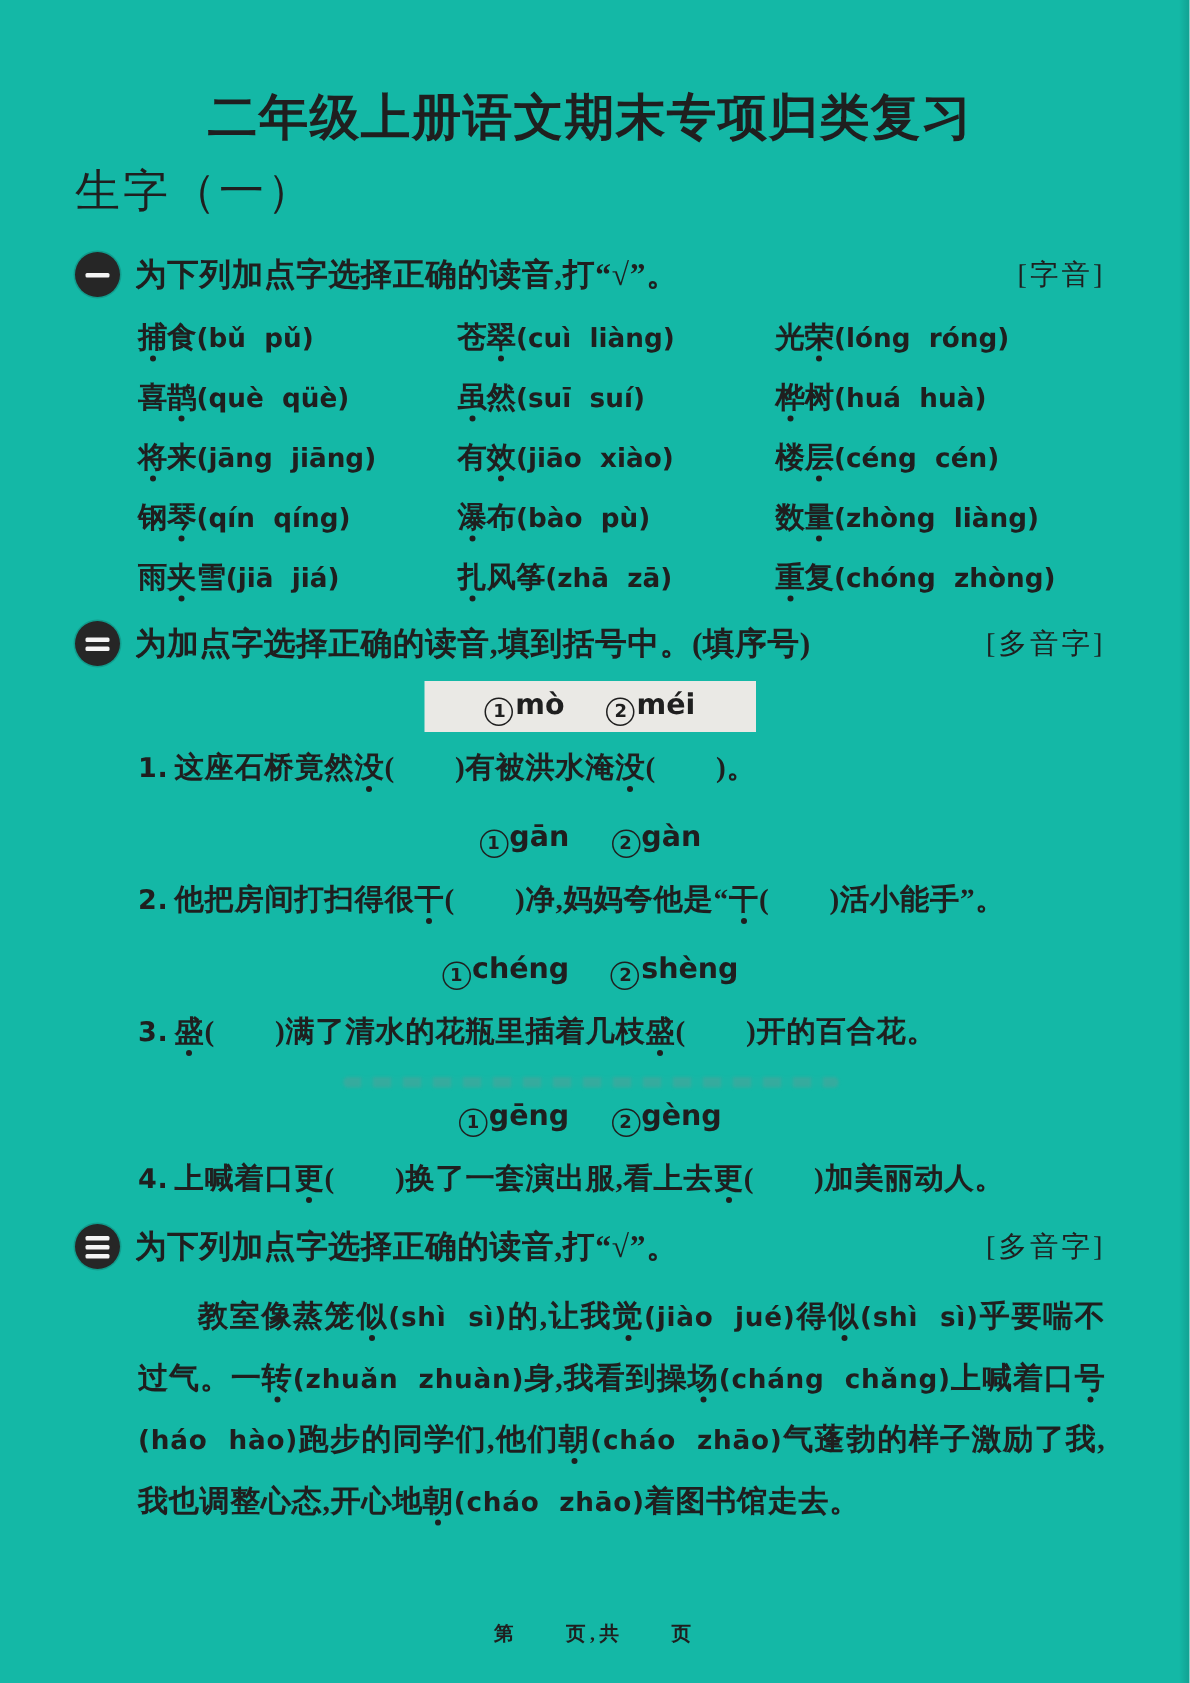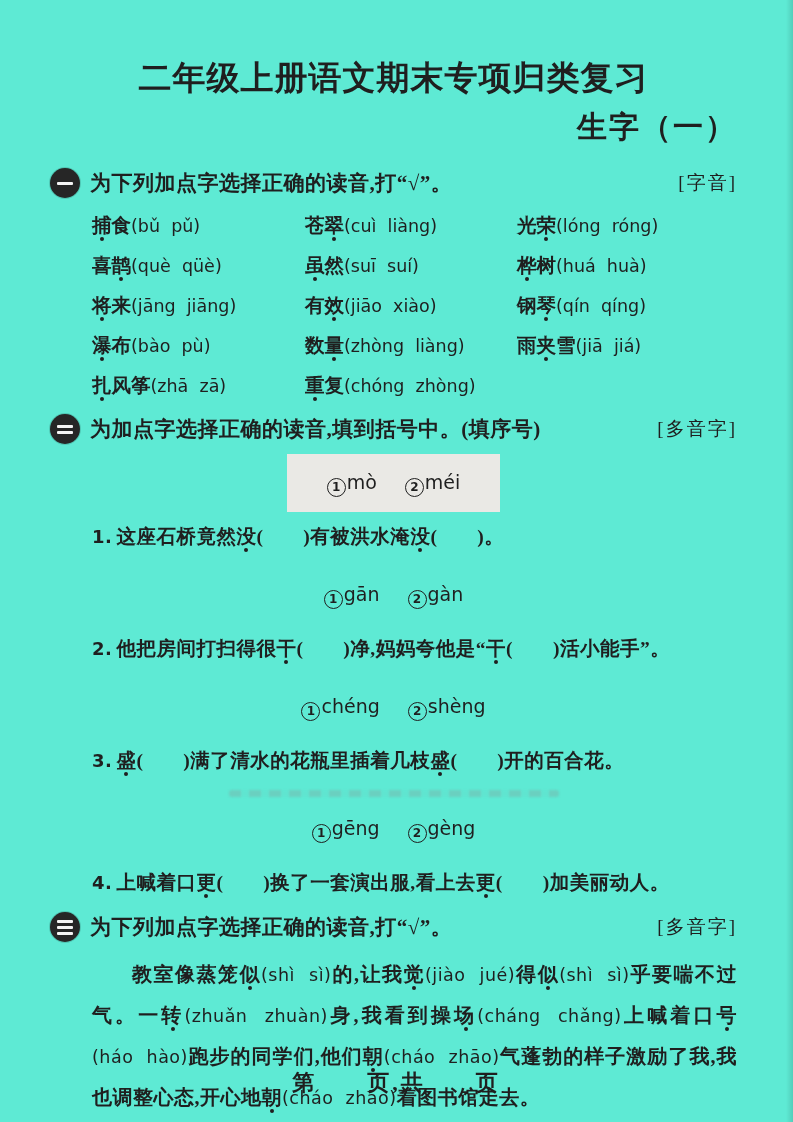--- a/index.html
+++ b/index.html
@@ -1,55 +1,55 @@
 <!DOCTYPE html>
 <html><head>
 <meta charset="utf-8">
 <style>
   html,body{margin:0;padding:0;background:#e9e9e9;}
   .page{
     position:relative;
     width:793px;height:1122px;
     margin:0 auto;
-    background:#5eead4;
+    background:#14b8a6;
     box-sizing:border-box;
     padding:56px 56px 0 50px;
     overflow:hidden;
     color:#1f1f1f;
     font-family:"Liberation Serif","DejaVu Serif",serif;
   }
   .page::after{
     content:"";position:absolute;right:0;top:0;bottom:0;width:7px;
     background:linear-gradient(to right,rgba(0,0,0,0),rgba(0,0,0,.12));
     pointer-events:none;
   }
   h1.title{margin:0 0 6px;text-align:center;font-size:33px;font-weight:700;letter-spacing:1px;}
-  h2.subtitle{margin:0 0 20px;text-align:right;font-size:30px;font-weight:700;letter-spacing:2px;}
+  h2.subtitle{margin:0 0 20px;text-align:left;font-size:30px;font-weight:400;letter-spacing:2px;}
   .sec-head{display:flex;align-items:center;margin:6px 0 8px;}
   .sec-icon{
     flex:0 0 auto;width:30px;height:30px;border-radius:50%;background:#262626;
     display:inline-flex;flex-direction:column;justify-content:center;align-items:center;
     gap:3px;margin-right:10px;box-shadow:0 0 0 1px rgba(0,0,0,.15);
   }
   .sec-icon i{display:block;width:16px;height:3px;background:#f4f4f4;border-radius:1px;}
   .sec-title{font-size:21px;font-weight:700;letter-spacing:.5px;}
   .sec-tag{margin-left:auto;font-size:19px;letter-spacing:2px;}
   .word-grid{
     display:grid;grid-template-columns:213px 212px auto;
     margin:6px 0 8px 42px;line-height:40px;font-size:19.5px;font-weight:600;
   }
   .word-item{white-space:nowrap;}
-  .py{font-family:"DejaVu Sans","Liberation Sans",sans-serif;font-weight:400;font-size:17.5px;white-space:pre;}
+  .py{font-family:"DejaVu Sans","Liberation Sans",sans-serif;font-weight:700;font-size:17.5px;white-space:pre;}
   .du{position:relative;}
   .du::after{
     content:"";position:absolute;left:50%;transform:translateX(-50%);
     bottom:-5px;width:4px;height:4px;border-radius:50%;background:#1f1f1f;
   }
   .opts{text-align:center;margin:10px 0 8px;line-height:28px;}
-  .opts-inner{display:inline-block;padding:14px 26px;}
+  .opts-inner{display:inline-block;padding:2px 26px;}
   .opts-inner.shaded{background:#eae9e5;}
   .opts.artifact::before{
     content:"";display:block;width:330px;height:7px;margin:0 auto 3px;
     background:repeating-linear-gradient(90deg,rgba(140,140,140,.28) 0 12px,rgba(140,140,140,.04) 12px 20px);
     filter:blur(1px);border-radius:3px;
   }
   .opt{margin:0 14px;white-space:nowrap;}
   .circ{
     display:inline-flex;align-items:center;justify-content:center;
     width:17px;height:17px;border:1.6px solid #1f1f1f;border-radius:50%;
@@ -58,21 +58,21 @@
   }
   .opt-py{font-size:19px;}
   .sentence{margin:10px 0 14px 42px;font-size:19.5px;font-weight:600;line-height:30px;letter-spacing:.5px;}
   .snum{font-weight:700;margin-right:4px;font-family:"DejaVu Sans","Liberation Sans",sans-serif;font-size:18px;}
   .passage{
     margin:12px 0 0 42px;font-size:20px;font-weight:600;line-height:40px;
     text-align:justify;text-indent:2em;letter-spacing:.5px;
   }
   .footer{
     position:absolute;left:0;right:0;bottom:24px;text-align:center;
-    font-size:22px;letter-spacing:3px;font-weight:600;
+    font-size:13px;letter-spacing:3px;font-weight:600;
   }
 </style>
 </head>
 <body>
 
 <div class="page">
 
   <h1 class="title">二年级上册语文期末专项归类复习</h1>
   <h2 class="subtitle">生字（一）</h2>
 
@@ -86,20 +86,21 @@
 
   <div class="word-grid">
       <div class="word-item"><span class="du">捕</span><span>食</span><span class="py">(bǔ  pǔ)</span></div>
       <div class="word-item"><span>苍</span><span class="du">翠</span><span class="py">(cuì  liàng)</span></div>
       <div class="word-item"><span>光</span><span class="du">荣</span><span class="py">(lóng  róng)</span></div>
       <div class="word-item"><span>喜</span><span class="du">鹊</span><span class="py">(què  qüè)</span></div>
       <div class="word-item"><span class="du">虽</span><span>然</span><span class="py">(suī  suí)</span></div>
       <div class="word-item"><span class="du">桦</span><span>树</span><span class="py">(huá  huà)</span></div>
       <div class="word-item"><span class="du">将</span><span>来</span><span class="py">(jāng  jiāng)</span></div>
       <div class="word-item"><span>有</span><span class="du">效</span><span class="py">(jiāo  xiào)</span></div>
+      <div class="word-item"><span>楼</span><span class="du">层</span><span class="py">(céng  cén)</span></div>
       <div class="word-item"><span>钢</span><span class="du">琴</span><span class="py">(qín  qíng)</span></div>
       <div class="word-item"><span class="du">瀑</span><span>布</span><span class="py">(bào  pù)</span></div>
       <div class="word-item"><span>数</span><span class="du">量</span><span class="py">(zhòng  liàng)</span></div>
       <div class="word-item"><span>雨</span><span class="du">夹</span><span>雪</span><span class="py">(jiā  jiá)</span></div>
       <div class="word-item"><span class="du">扎</span><span>风筝</span><span class="py">(zhā  zā)</span></div>
       <div class="word-item"><span class="du">重</span><span>复</span><span class="py">(chóng  zhòng)</span></div>
     </div>
 
   <div class="sec-head">
     <span class="sec-icon">

